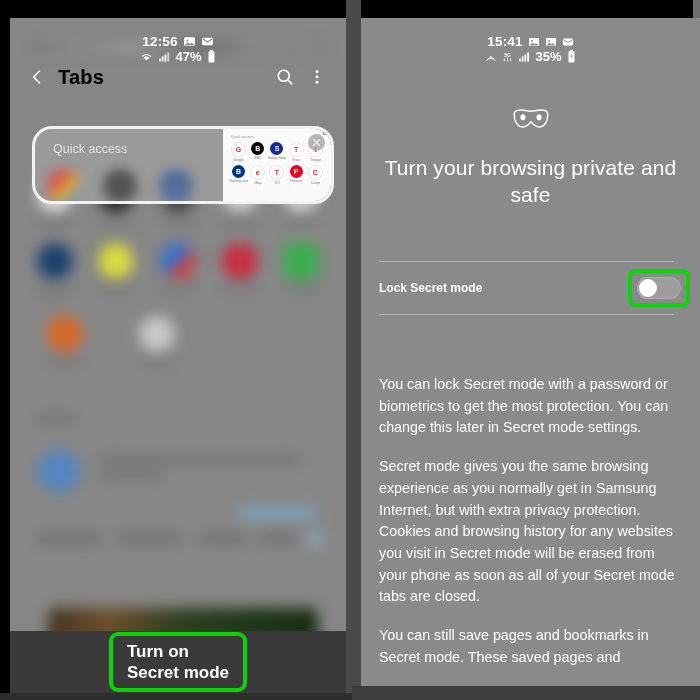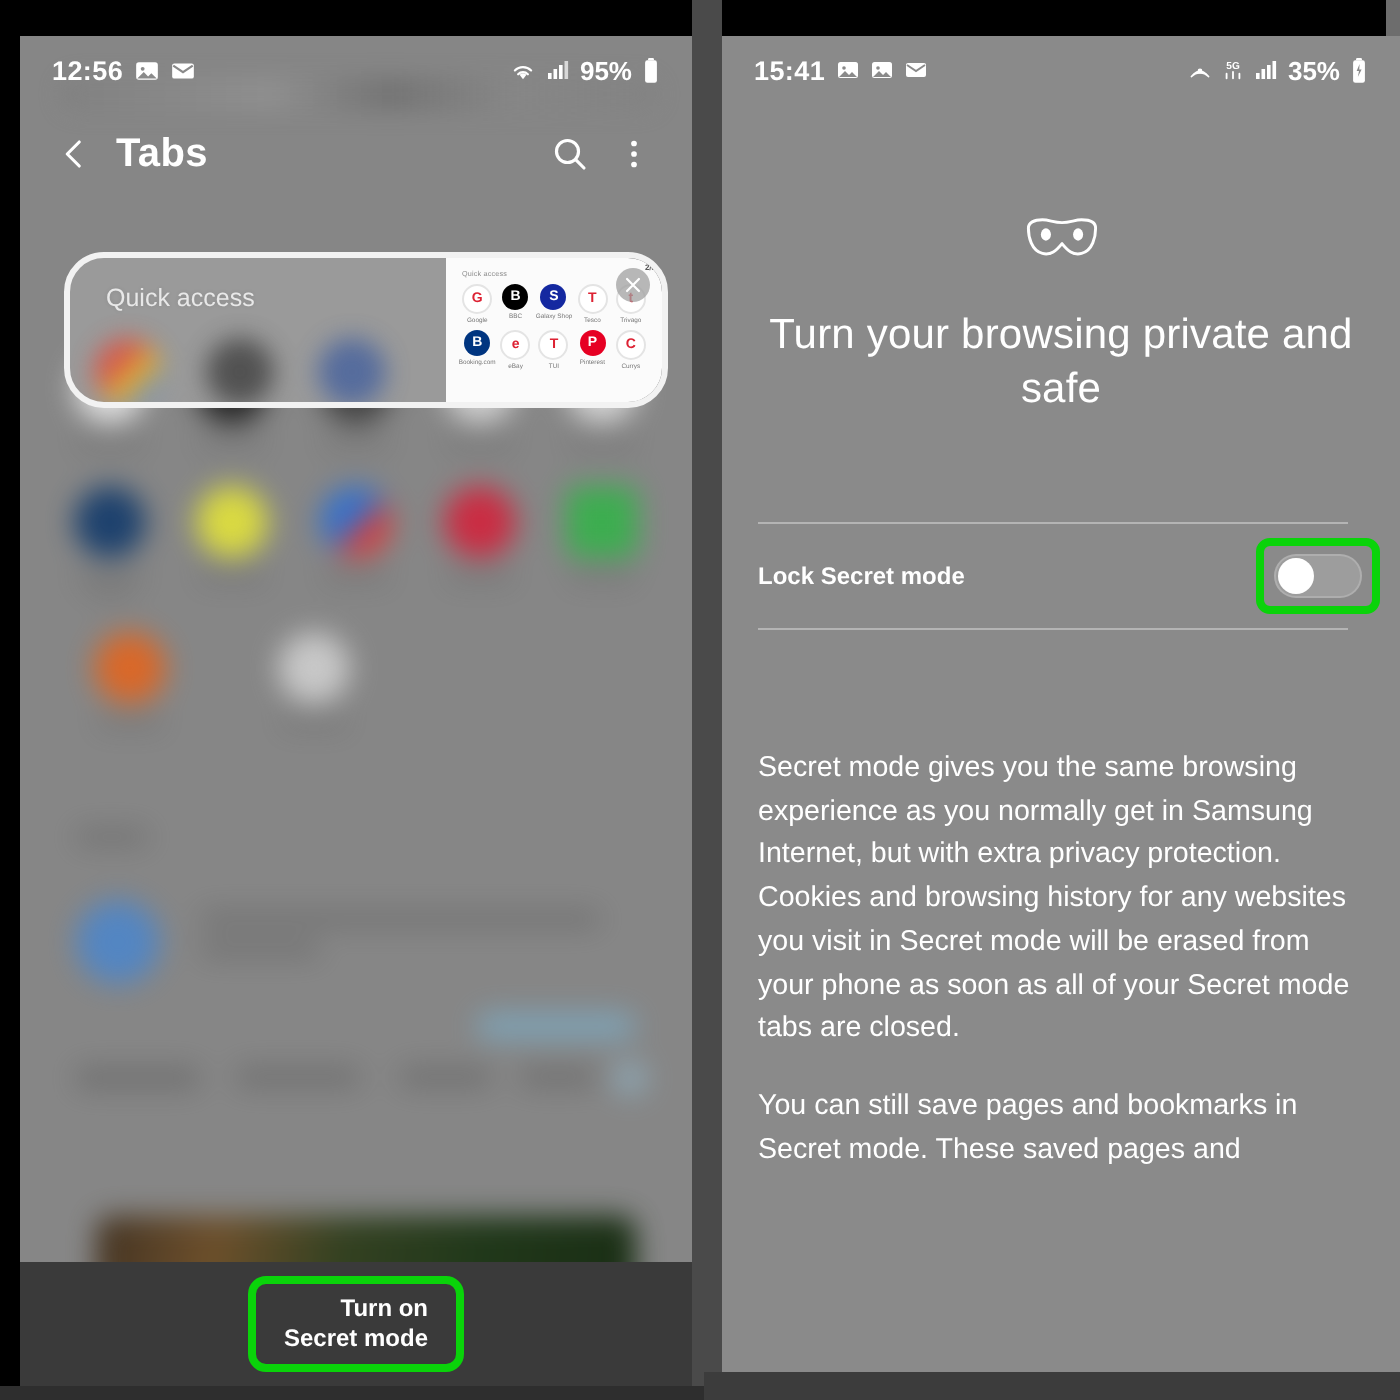--- a/index.html
+++ b/index.html
@@ -85,20 +85,21 @@
     width: 100%;
     height: 34px;
     display: flex;
     align-items: center;
     justify-content: space-between;
     padding: 16px 16px;
     box-sizing: border-box;
     color: #ffffff;
     font-size: 13.5px;
     font-weight: 700;
+    flex-direction: column;
   }
   .sb-left, .sb-right {
     display: flex;
     align-items: center;
     gap: 5px;
   }
   .sb-time { letter-spacing: .2px; }
   .sb-ico { display: inline-flex; align-items: center; }
   .sb-pct { font-size: 13px; font-weight: 700; }
 
@@ -121,21 +122,21 @@
     align-items: center;
     padding: 0 16px;
     box-sizing: border-box;
   }
   .back-chevron {
     width: 22px; height: 22px;
     display: flex; align-items: center; justify-content: center;
     margin-right: 10px;
   }
   .tabs-title {
-    color: #ffffff;
+    color: #000000;
     font-size: 20px;
     font-weight: 700;
     letter-spacing: .2px;
   }
   .hdr-spacer { flex: 1; }
   .hdr-icon { width: 26px; height: 26px; display:flex; align-items:center; justify-content:center; }
   .hdr-icon + .hdr-icon { margin-left: 6px; }
 
   
   .qa-highlight {
@@ -280,24 +281,24 @@
   .turnon-highlight {
     border: 4px solid #0ad30a;
     border-radius: 9px;
     padding: 5px 14px;
     display: flex;
     align-items: center;
     justify-content: center;
   }
   .turnon-label {
     color: #ffffff;
-    font-size: 12px;
+    font-size: 17px;
     font-weight: 700;
     line-height: 1.25;
-    text-align: right;
+    text-align: left;
     white-space: pre-line;
   }
   .newtab-label {
     color: #ffffff;
     font-size: 15.5px;
     font-weight: 700;
   }
 
   
   .secret-body {
@@ -435,21 +436,21 @@
               </svg>
           </span>
           <span class="sb-ico">
             <svg width="12" height="12" viewBox="0 0 24 24">
                 <rect x="2" y="15" width="3.6" height="6" fill="#fff"></rect>
                 <rect x="7.5" y="11" width="3.6" height="10" fill="#fff"></rect>
                 <rect x="13" y="7" width="3.6" height="14" fill="#fff"></rect>
                 <rect x="18.5" y="3" width="3.6" height="18" fill="#d8d8d8"></rect>
               </svg>
           </span>
-          <span class="sb-pct">95%</span>
+          <span class="sb-pct">47%</span>
           <span class="sb-ico">
             <svg width="9" height="13" viewBox="0 0 12 22">
                 <rect x="3.5" y="0" width="5" height="2" rx="1" fill="#fff"></rect>
                 <rect x="1" y="2" width="10" height="19" rx="2" fill="#fff"></rect>
               </svg>
           </span>
         </div>
       </div>
 
       <div class="tabs-header">
@@ -705,20 +706,21 @@
           <span class="toggle-highlight">
             <span class="toggle">
               <span class="toggle-knob"></span>
             </span>
           </span>
         </div>
         <div class="hr"></div>
       </div>
 
       <div class="secret-paras" id="secret-paras">
+          <p class="secret-p">You can lock Secret mode with a password or biometrics to get the most protection. You can change this later in Secret mode settings.</p>
           <p class="secret-p">Secret mode gives you the same browsing experience as you normally get in Samsung Internet, but with extra privacy protection. Cookies and browsing history for any websites you visit in Secret mode will be erased from your phone as soon as all of your Secret mode tabs are closed.</p>
           <p class="secret-p">You can still save pages and bookmarks in Secret mode. These saved pages and</p>
         </div>
 
 
     </div>
   </div>
 
 </div>
 

